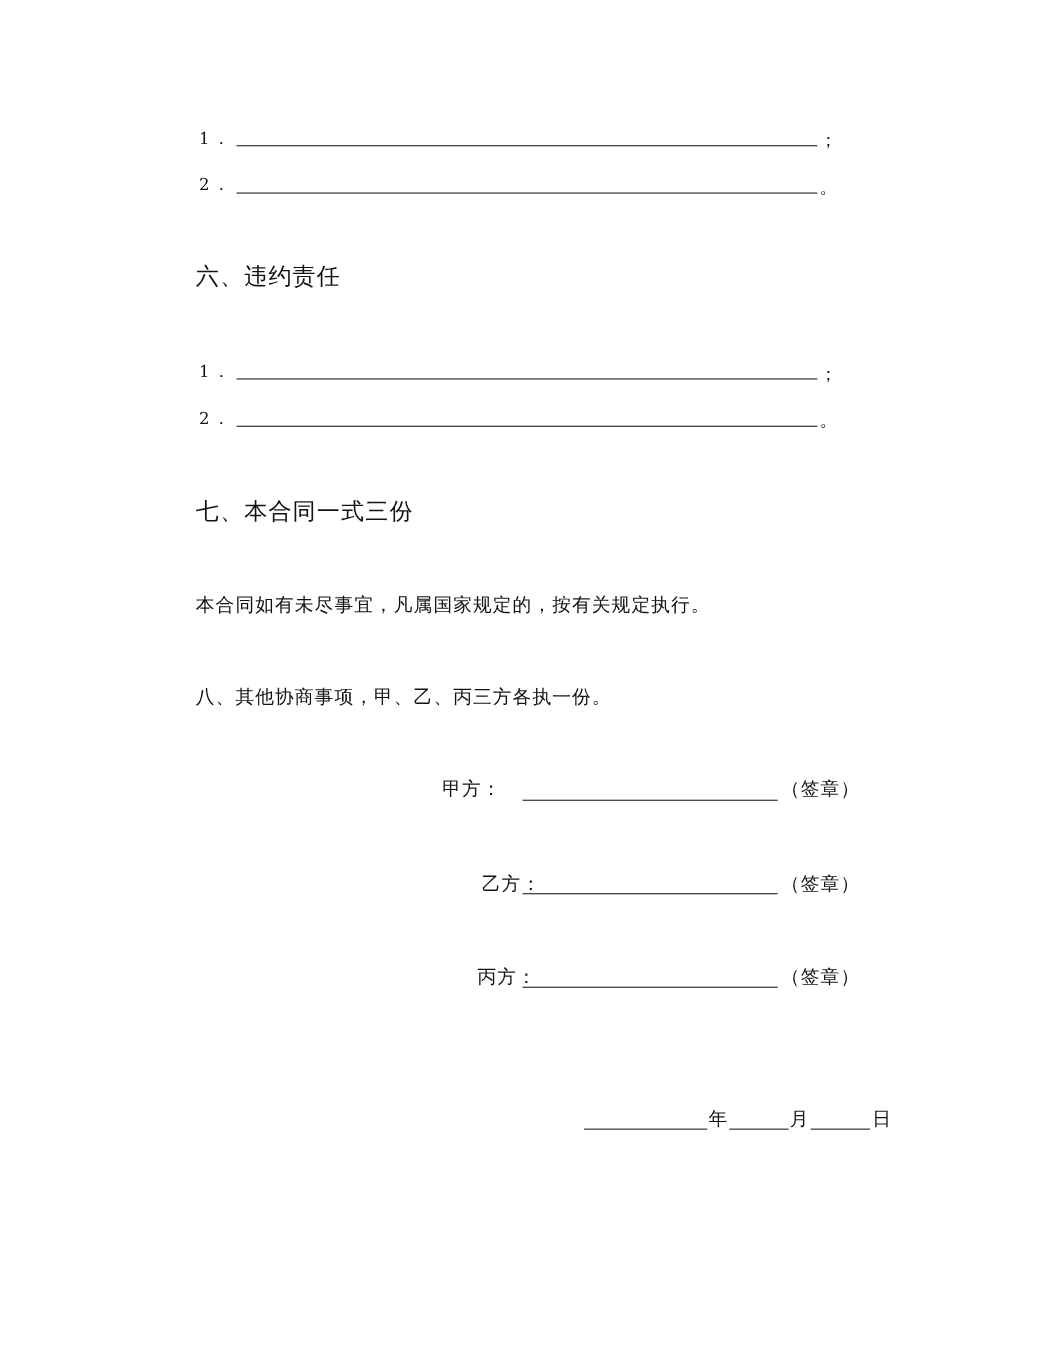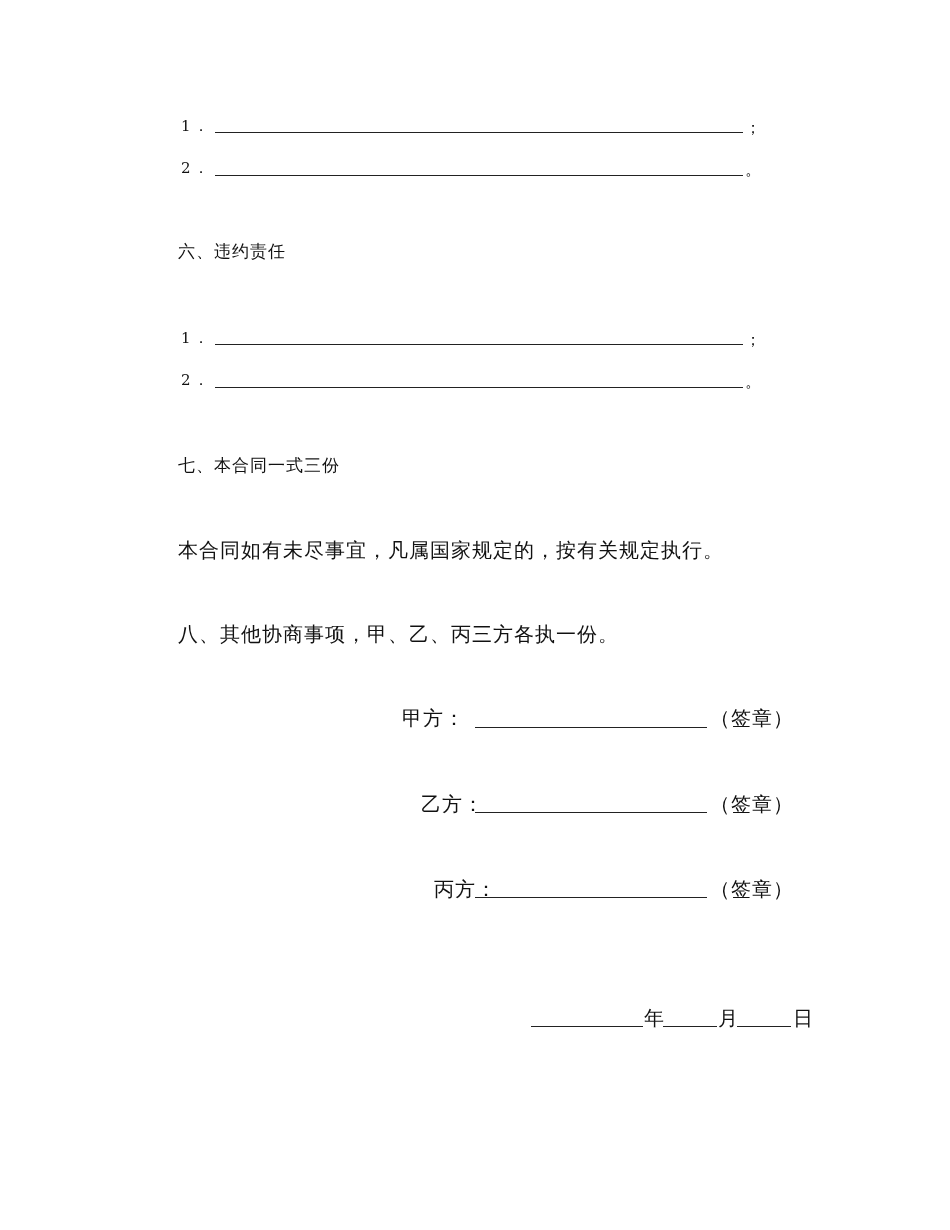--- a/index.html
+++ b/index.html
@@ -1,22 +1,22 @@
 <!DOCTYPE html>
 <html><head>
 <meta charset="utf-8">
 <style>
   html, body { margin:0; padding:0; }
   body { width:950px; height:1230px; background:#ffffff; position:relative; overflow:hidden;
          font-family: "DejaVu Serif", "Liberation Serif", serif; color:#111; font-size:16px; }
   .abs { position:absolute; white-space:nowrap; line-height:20px; }
   .num { font-size:15px; letter-spacing:3px; }
   .uline { position:absolute; height:0; border-top:1.5px solid #222; }
-  .heading { font-size:17px; letter-spacing:1px; }
-  .para { font-size:20px; letter-spacing:1px; }
+  .heading { font-size:21px; letter-spacing:1px; }
+  .para { font-size:17px; letter-spacing:1px; }
 </style>
 </head>
 <body>
 
 <div>
   <span class="abs num" style="left:181px;top:116px;">1．</span>
   <div class="uline" style="left:215px;top:132px;width:528px;"></div>
   <span class="abs" style="left:745px;top:118px;">；</span>
 </div>
 <div>
@@ -41,21 +41,21 @@
 <div class="abs para" style="left:178px;top:540px;">本合同如有未尽事宜，凡属国家规定的，按有关规定执行。</div>
 
 <div class="abs para" style="left:178px;top:624px;">八、其他协商事项，甲、乙、丙三方各执一份。</div>
 
 <div>
   <span class="abs para" style="left:402px;top:708px;">甲方：</span>
   <div class="uline" style="left:475px;top:727px;width:232px;"></div>
   <span class="abs para" style="left:710px;top:708px;">（签章）</span>
 </div>
 <div>
-  <span class="abs para" style="left:421px;top:794px;font-family:Liberation Serif, serif;">乙方：</span>
+  <span class="abs para" style="left:438px;top:794px;">乙方：</span>
   <div class="uline" style="left:475px;top:812px;width:232px;"></div>
   <span class="abs para" style="left:710px;top:794px;">（签章）</span>
 </div>
 <div>
   <span class="abs para" style="left:434px;top:879px;">丙方：</span>
   <div class="uline" style="left:475px;top:897px;width:232px;"></div>
   <span class="abs para" style="left:710px;top:879px;">（签章）</span>
 </div>
 
 <div>

